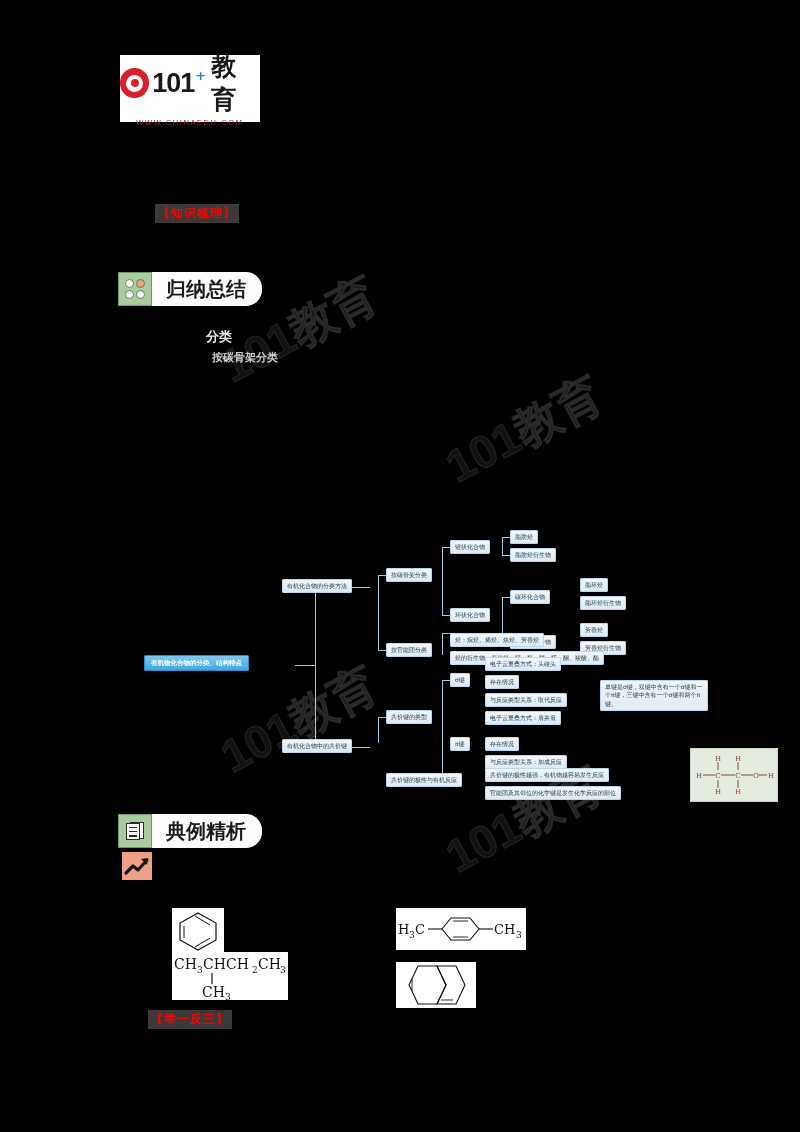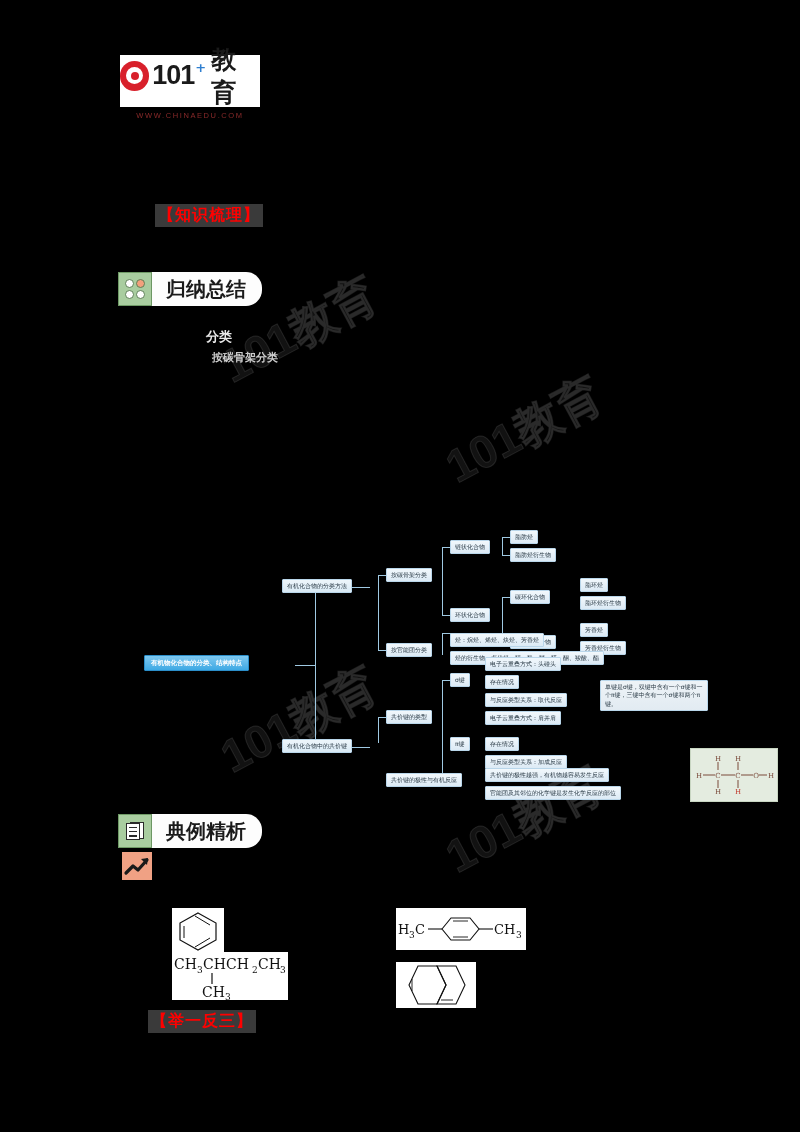--- a/index.html
+++ b/index.html
@@ -3,36 +3,36 @@
 <meta charset="utf-8">
 <style>
   html,body{margin:0;padding:0;background:#000;}
   body{width:800px;height:1132px;position:relative;overflow:hidden;
        font-family:"DejaVu Sans","Liberation Sans",sans-serif;}
 
   
   #page{position:absolute;left:0;top:0;width:800px;height:1132px;background:#000;}
 
   
-  #logo-box{position:absolute;left:120px;top:55px;width:140px;height:52px;background:#ffffff;
+  #logo-box{position:absolute;left:120px;top:55px;width:140px;height:67px;background:#ffffff;
             display:flex;flex-direction:column;align-items:center;justify-content:center;}
   #logo-row{display:flex;align-items:center;gap:3px;}
   .logo-mark{width:30px;height:30px;border-radius:50%;background:#d8202b;position:relative;
              display:flex;align-items:center;justify-content:center;}
   .logo-mark::before{content:"";position:absolute;width:17px;height:17px;border-radius:50%;
              background:#ffffff;}
   .logo-mark::after{content:"";position:absolute;width:8px;height:8px;border-radius:50%;
              background:#d8202b;}
   #logo-101{font-size:27px;font-weight:bold;color:#1a1a1a;letter-spacing:-1px;font-family:"Liberation Sans",sans-serif;}
   #logo-cn{font-size:25px;font-weight:bold;color:#1a1a1a;letter-spacing:0px;}
   #logo-plus{color:#2f7fd0;font-size:13px;position:relative;top:-8px;left:-2px;font-weight:bold;}
   #logo-url{font-size:7.5px;color:#8a2a2a;letter-spacing:1.6px;margin-top:2px;font-family:"Liberation Sans",sans-serif;}
 
   
-  .red-head{position:absolute;font-size:16px;font-weight:bold;color:#ff0000;
+  .red-head{position:absolute;font-size:12px;font-weight:bold;color:#ff0000;
             background:#3a3a3a;padding:1px 3px;letter-spacing:1px;filter:blur(0.4px);}
   #red-head-1{left:155px;top:204px;}
   #red-head-2{left:148px;top:1010px;}
 
   
   .banner{position:absolute;height:34px;display:flex;align-items:stretch;}
   .banner-icon{width:34px;background:#a9cda0;display:flex;align-items:center;justify-content:center;
                border:1px solid #6f9a66;box-sizing:border-box;}
   .banner-label{background:#fdfdfd;border-radius:0 16px 16px 0;padding:0 16px 0 14px;
                 display:flex;align-items:center;font-size:20px;font-weight:bold;color:#1b1b1b;

